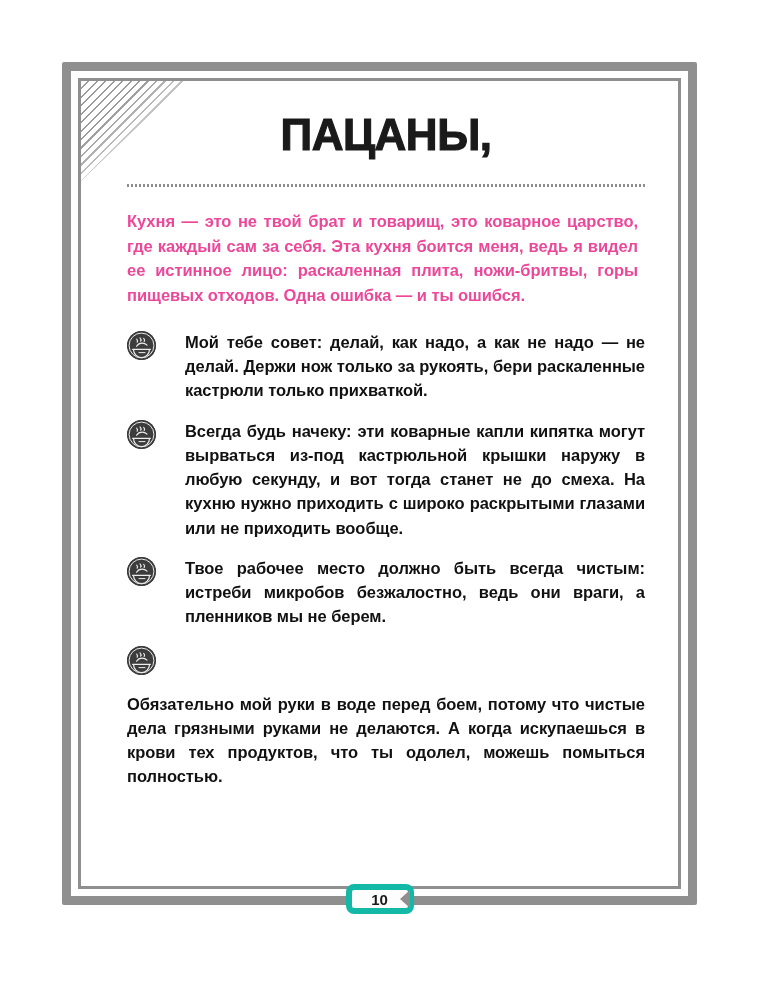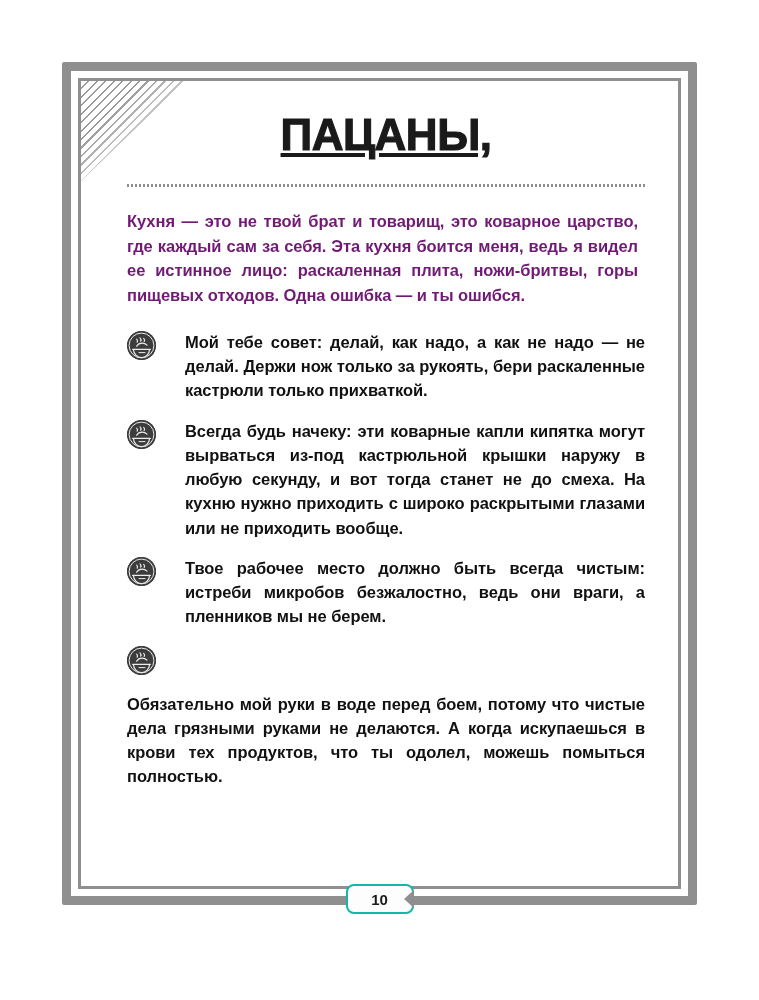--- a/index.html
+++ b/index.html
@@ -86,39 +86,38 @@
   .title {
     text-align: center;
     color: #1a1a1a;
     font-family: "Liberation Sans", "DejaVu Sans", sans-serif;
     font-weight: bold;
     font-size: 44px;
     line-height: 1.04;
     letter-spacing: -0.5px;
     margin: 0;
     padding-top: 12px;
-    text-decoration: underline;
     -webkit-text-stroke: 1.1px #1a1a1a;
   }
   .title .tline { display: block; white-space: nowrap; }
 
   .divider {
     margin: 26px 0 0 0;
     height: 3px;
     width: 100%;
     background-image: repeating-linear-gradient(
       to right,
       #8d8d8d 0px, #8d8d8d 2px,
       rgba(255,255,255,0) 2px, rgba(255,255,255,0) 4px
     );
   }
 
   .intro {
     margin: 22px 7px 0 0;
-    color: #701a75;
+    color: #ec4899;
     font-size: 16.5px;
     font-weight: bold;
     line-height: 1.5;
     text-align: justify;
     letter-spacing: -0.05px;
   }
 
   .tips {
     margin: 22px 0 0 0;
     padding: 0;
@@ -157,21 +156,21 @@
 
   
   .page-badge {
     position: absolute;
     left: 50%;
     transform: translateX(-50%);
     top: 884px;
     width: 68px;
     height: 30px;
     background: #fdfdfd;
-    border: 2px solid #14b8a6;
+    border: 6px solid #14b8a6;
     border-radius: 8px;
     display: flex;
     align-items: center;
     justify-content: center;
     box-sizing: border-box;
   }
   .page-badge .pnum {
     font-size: 15px;
     font-weight: bold;
     color: #1a1a1a;

